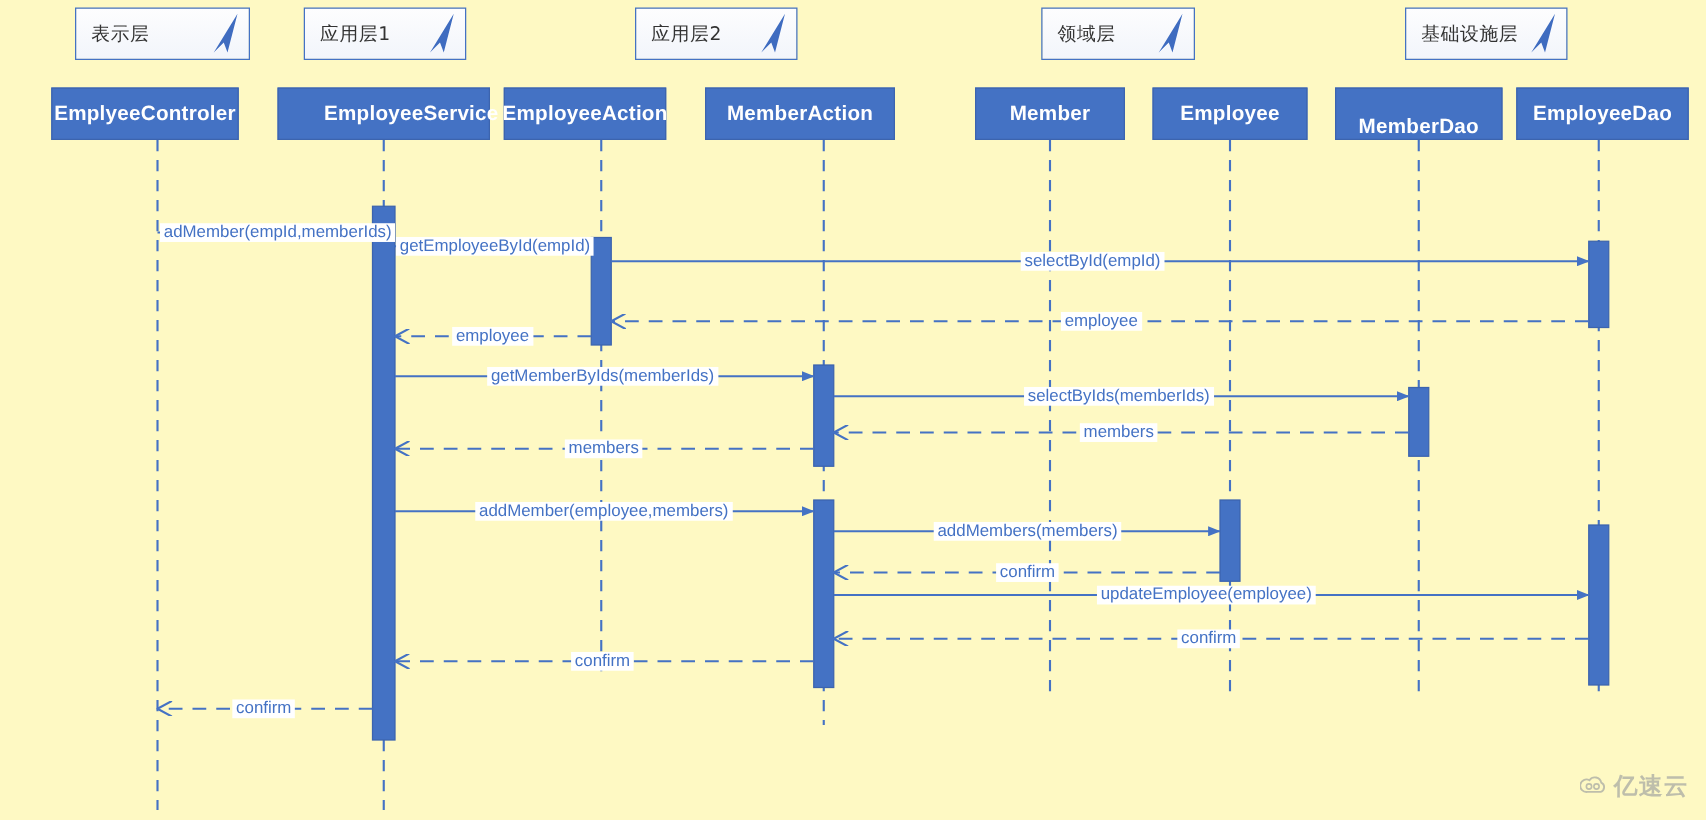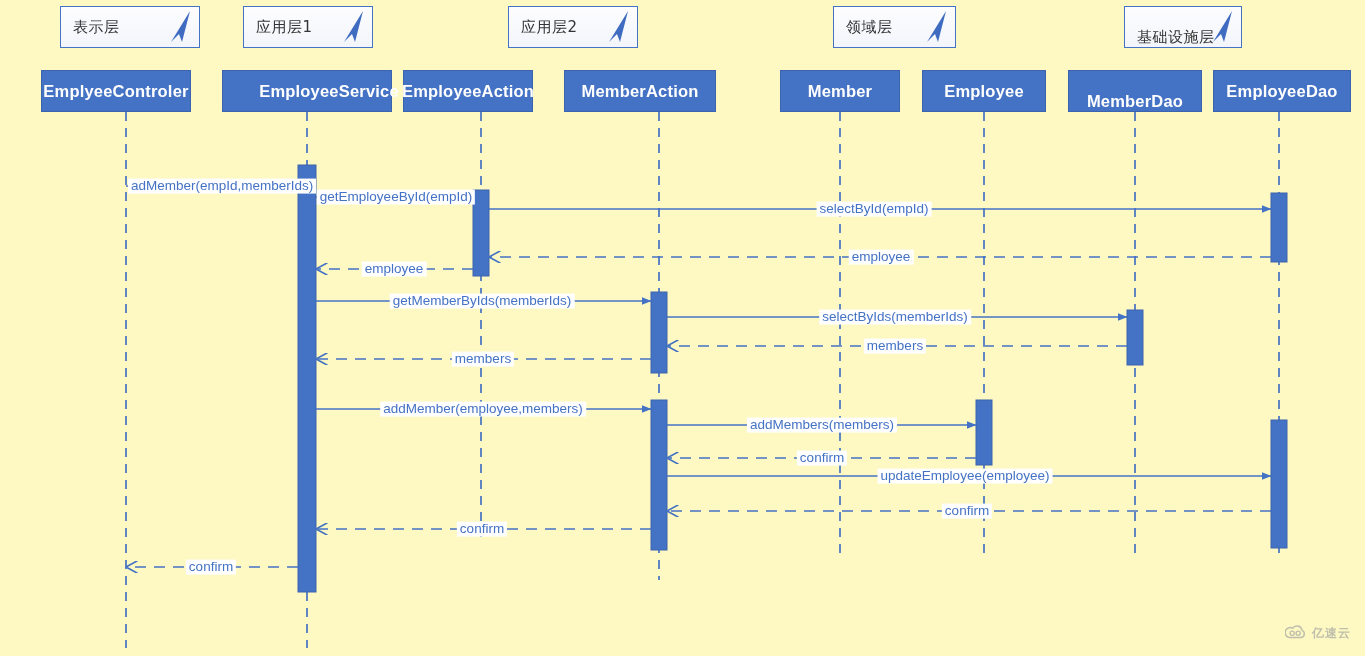--- a/index.html
+++ b/index.html
@@ -84,21 +84,21 @@
     position: absolute;
     right: 14px;
     bottom: 14px;
     display: flex;
     align-items: center;
     gap: 5px;
     opacity: 0.55;
   }
   #watermark .wm-text {
     color: #8a8f99;
-    font-size: 12px;
+    font-size: 19px;
     font-weight: bold;
     letter-spacing: 1px;
     font-family: Liberation Sans, sans-serif;
   }
   #watermark .wm-icon {
     color: #8a8f99;
     line-height: 1;
   }
 </style>
 </head>
@@ -176,21 +176,21 @@
         <span class="banner-tri" style="right: 6px; top: 2px;"><svg width="44" height="38" viewBox="0 0 44 38" xmlns="http://www.w3.org/2000/svg">
             <path d="M41 2 L22 33 L30 25 L33 33 Z" fill="#3f6cc0"></path>
           </svg></span>
       </div>
       <div class="layer-banner" style="left: 833px; top: 6px; width: 123px;">
         <span class="banner-text">领域层</span>
         <span class="banner-tri" style="right: 6px; top: 2px;"><svg width="44" height="38" viewBox="0 0 44 38" xmlns="http://www.w3.org/2000/svg">
             <path d="M41 2 L22 33 L30 25 L33 33 Z" fill="#3f6cc0"></path>
           </svg></span>
       </div>
-      <div class="layer-banner" style="left: 1124px; top: 6px; width: 118px; align-items: flex-end;">
+      <div class="layer-banner" style="left: 1124px; top: 6px; width: 130px;">
         <span class="banner-text">基础设施层</span>
         <span class="banner-tri" style="right: 6px; top: 2px;"><svg width="44" height="38" viewBox="0 0 44 38" xmlns="http://www.w3.org/2000/svg">
             <path d="M41 2 L22 33 L30 25 L33 33 Z" fill="#3f6cc0"></path>
           </svg></span>
       </div>
     </div>
 
   <div id="lifeline-heads">
       <div class="lifeline-head" style="left: 41px; top: 70px; width: 150px;">
         <span>EmplyeeControler</span>

